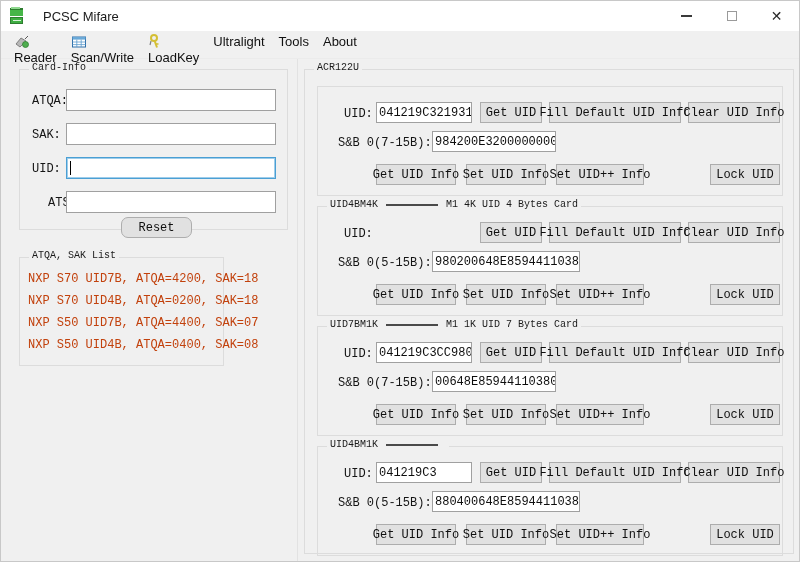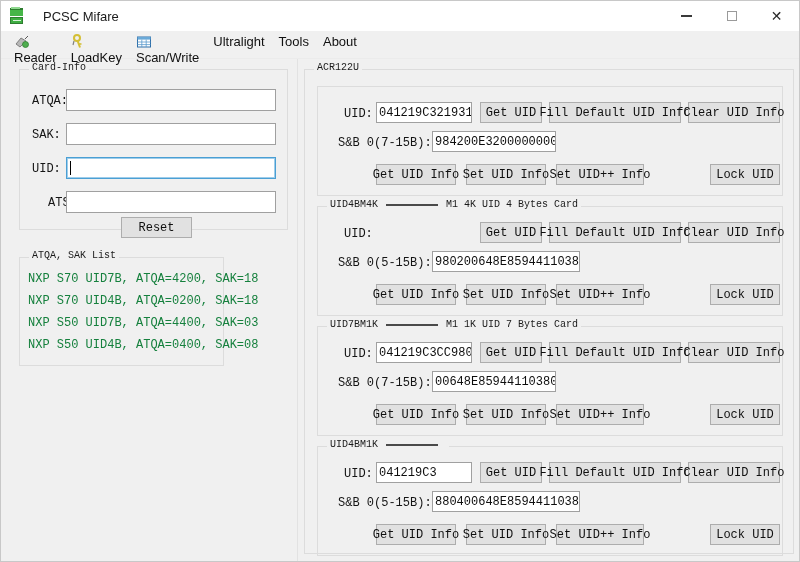--- a/index.html
+++ b/index.html
@@ -207,21 +207,21 @@
     align-items: center;
     justify-content: center;
     white-space: nowrap;
   }
 
   
   .list-line {
     position: absolute;
     font-size: 12px;
     font-family: "Liberation Mono", monospace;
-    color: #15803d;
+    color: #c2410c;
     white-space: pre;
   }
 </style>
 </head>
 <body>
 
 <div id="app-window">
 
   <div id="titlebar">
     <div id="app-icon">
@@ -246,46 +246,46 @@
 
     <div class="menu-item">
       <span class="menu-icon">
         <svg width="16" height="16" viewBox="0 0 16 16">
           <path d="M2 10 L7 4 L12 7 L6 13 Z" fill="#b8b8b8" stroke="#6b6b6b" stroke-width="0.8"></path>
           <circle cx="11.5" cy="10.5" r="3" fill="#4fae4f" stroke="#2e7d30" stroke-width="0.8"></circle>
           <path d="M11 5 L14 2" stroke="#5a5a5a" stroke-width="1"></path>
         </svg>
       </span>
       <span>Reader</span>
+    </div>
+
+    <div class="menu-item">
+      <span class="menu-icon">
+        <svg width="16" height="16" viewBox="0 0 16 16">
+          <rect x="1.5" y="3" width="13" height="10" fill="#ffffff" stroke="#2e6ea8" stroke-width="1"></rect>
+          <rect x="1.5" y="3" width="13" height="2.6" fill="#6aa9d8"></rect>
+          <path d="M1.5 8 H14.5 M1.5 10.6 H14.5 M5.8 5.6 V13 M10.2 5.6 V13" stroke="#5b9bcd" stroke-width="0.8"></path>
+        </svg>
+      </span>
+      <span>Scan/Write</span>
     </div>
 
     <div class="menu-item">
       <span class="menu-icon">
         <svg width="16" height="16" viewBox="0 0 16 16">
           <circle cx="6" cy="4" r="3" fill="none" stroke="#d4bf35" stroke-width="2"></circle>
           <path d="M6.5 6.5 L9 13.5" stroke="#d4bf35" stroke-width="2" fill="none"></path>
           <path d="M8 10 L10.5 10" stroke="#d4bf35" stroke-width="1.6"></path>
           <path d="M3 7 L2 11" stroke="#7f7f7f" stroke-width="1.2"></path>
         </svg>
       </span>
       <span>LoadKey</span>
     </div>
 
     <div class="menu-item">
-      <span class="menu-icon">
-        <svg width="16" height="16" viewBox="0 0 16 16">
-          <rect x="1.5" y="3" width="13" height="10" fill="#ffffff" stroke="#2e6ea8" stroke-width="1"></rect>
-          <rect x="1.5" y="3" width="13" height="2.6" fill="#6aa9d8"></rect>
-          <path d="M1.5 8 H14.5 M1.5 10.6 H14.5 M5.8 5.6 V13 M10.2 5.6 V13" stroke="#5b9bcd" stroke-width="0.8"></path>
-        </svg>
-      </span>
-      <span>Scan/Write</span>
-    </div>
-
-    <div class="menu-item">
       <span>Ultralight</span>
     </div>
 
     <div class="menu-item">
       <span>Tools</span>
     </div>
 
     <div class="menu-item">
       <span>About</span>
     </div>
@@ -313,28 +313,28 @@
         <div class="textbox focused" style="left:46px; top:87px; width:210px; height:22px;">
           <span class="caret"></span>
           <span></span>
         </div>
 
         <div class="field-label" style="left:28px; top:126px;">ATS:</div>
         <div class="textbox" style="left:46px; top:121px; width:210px; height:22px;">
           <span></span>
         </div>
 
-        <div class="button" style="left:101px; top:147px; width:71px; height:21px;">Reset</div>
+        <div class="button" style="left:101px; top:147px; width:71px; height:21px;border-radius:7px;">Reset</div>
       </div>
 
       <div class="groupbox" style="left:18px; top:198px; width:205px; height:109px;text-align:center;">
         <div class="group-title">ATQA, SAK List</div>
         <div class="list-line" style="left:8px; top:14px;">NXP S70 UID7B, ATQA=4200, SAK=18</div>
         <div class="list-line" style="left:8px; top:36px;">NXP S70 UID4B, ATQA=0200, SAK=18</div>
-        <div class="list-line" style="left:8px; top:58px;">NXP S50 UID7B, ATQA=4400, SAK=03</div>
+        <div class="list-line" style="left:8px; top:58px;">NXP S50 UID7B, ATQA=4400, SAK=07</div>
         <div class="list-line" style="left:8px; top:80px;">NXP S50 UID4B, ATQA=0400, SAK=08</div>
       </div>
 
     </div>
 
     <div id="right-pane">
 
       <div class="groupbox" style="left:6px; top:10px; width:490px; height:485px;">
         <div class="group-title">ACR122U</div>
 

